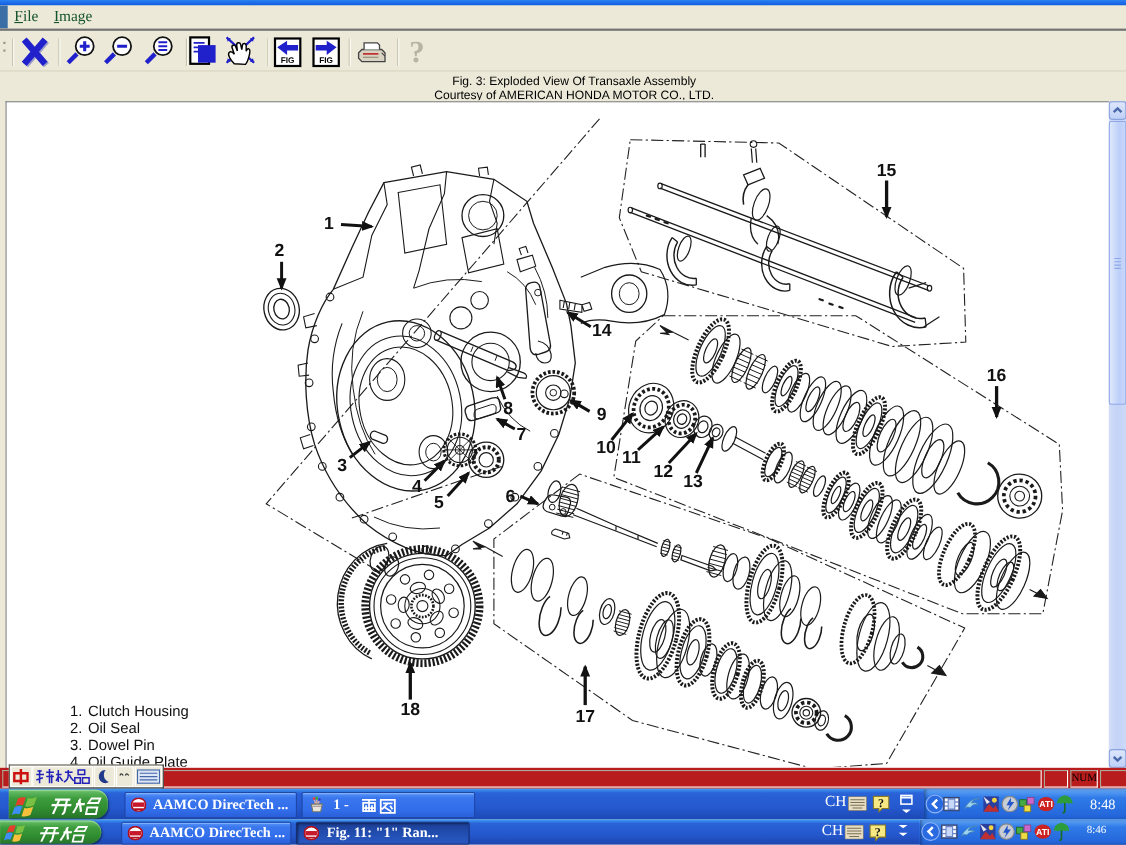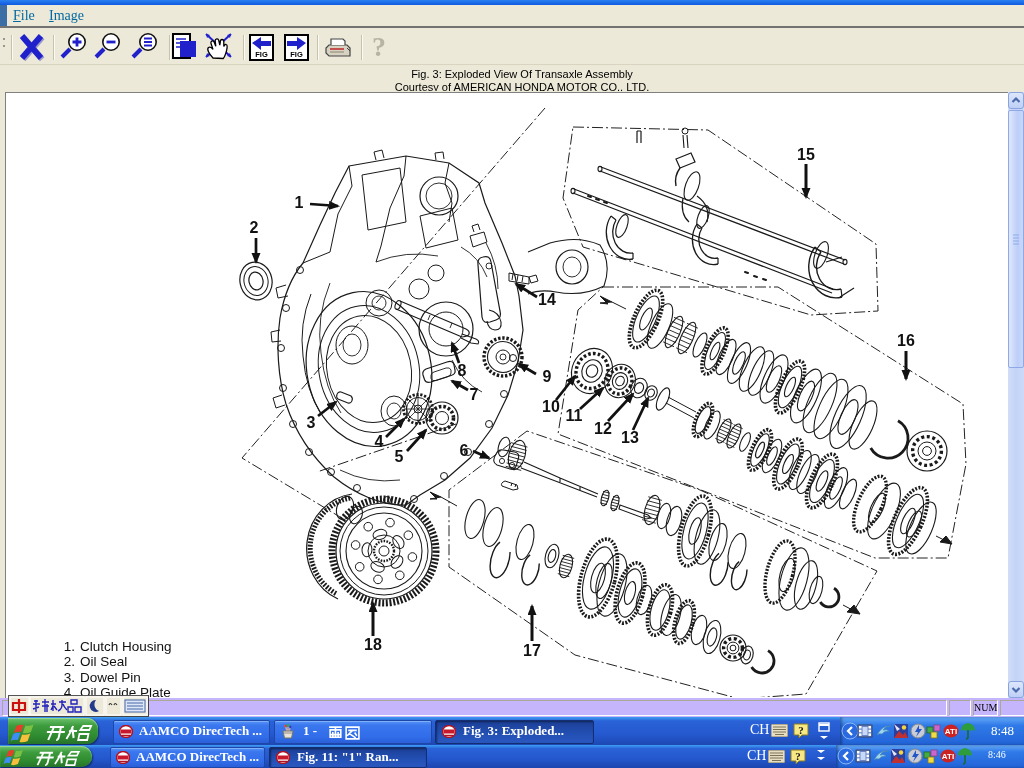--- a/index.html
+++ b/index.html
@@ -1,30 +1,30 @@
 <!DOCTYPE html>
 <html><head>
 <meta charset="utf-8">
 <style>
 html,body{margin:0;padding:0;}
 body{width:1024px;height:768px;overflow:hidden;position:relative;font-family:"Liberation Sans",sans-serif;background:#ece9d8;}
 .abs{position:absolute;}
 #titlebar{left:0;top:0;width:1024px;height:5px;background:linear-gradient(#2a80f0,#0f5ae0);}
 #menubar{left:0;top:5px;width:1024px;height:21px;background:#ece9d8;}
 #menuicon{left:0;top:5px;width:7px;height:21px;background:#3a6ea5;}
-.menuitem{top:8px;font-family:"Liberation Serif",serif;font-size:14px;color:#0369a1;}
+.menuitem{top:8px;font-family:"Liberation Serif",serif;font-size:14px;color:#14532d;}
 #toolbar{left:0;top:26px;width:1024px;height:38px;background:#ece9d8;border-top:2px solid #737373;}
 #header{left:0;top:64px;width:1024px;height:28px;background:#ece9d8;border-top:1px solid #d8d4c0;}
 .htext{left:10px;width:1024px;text-align:center;font-size:11px;color:#000;}
 #content{left:0;top:91px;width:1024px;height:607px;background:#ece9d8;}
 #whitearea{left:5px;top:1px;width:1019px;height:606px;background:#fff;border-left:1px solid #808080;border-top:1px solid #808080;}
 #vscroll{left:1008px;top:1px;width:16px;height:606px;background:linear-gradient(90deg,#d2ddf8,#c3d3f7 50%,#cdd9f8);}
 .sbtn{left:0;width:16px;height:17px;background:linear-gradient(#dde7fc,#bed0f7);border:1px solid #8aa3dd;border-radius:3px;box-sizing:border-box;color:#3b5d9b;font-size:9px;text-align:center;line-height:15px;font-weight:bold;}
 #sthumb{left:0;top:18px;width:16px;height:258px;background:linear-gradient(90deg,#dfe8fd,#bdcff8 60%,#c8d6fa);border:1px solid #90a9e6;border-radius:2px;box-sizing:border-box;}
-#statusbar{left:0;top:698px;width:1024px;height:19px;background:#c4b5fd;}
+#statusbar{left:0;top:698px;width:1024px;height:19px;background:#b91c1c;}
 .spanel{top:2px;height:14px;border:1px solid;border-color:#aca899 #fff #fff #aca899;}
 #langbar{left:8px;top:695px;width:141px;height:22px;background:#ece9d8;border:1px solid #555;border-right:2px solid #444;border-bottom:2px solid #444;box-sizing:border-box;}
 #taskbar1{left:0;top:717px;width:1024px;height:28px;background:linear-gradient(#3f9ef4,#2a62d8 14%,#2559cf 60%,#1d48b4);}
 #taskbar2{left:0;top:745px;width:1024px;height:23px;background:linear-gradient(#3f9ef4,#2a62d8 16%,#2457cd 60%,#1c45ae);}
 .startbtn{background:linear-gradient(#6cc26c,#3d9c3d 30%,#2f8b2f 70%,#27742a);border-radius:0 11px 11px 0;box-shadow:inset 0 1px 1px #9ad89a, 1px 1px 2px rgba(0,0,0,.5);}
 .taskbtn{font-family:"Liberation Serif",serif;color:#fff;font-size:13px;white-space:nowrap;overflow:hidden;font-weight:bold;}
 .tb-normal{background:linear-gradient(#5894f8,#3a77ee 20%,#326dea 70%,#2a5fd8);border:1px solid #1f47a8;border-radius:2px;box-shadow:inset 0 1px 0 #7cb0fa;}
 .tb-pressed{background:linear-gradient(#1c3f96,#2350b4 60%,#2a58c0);border:1px solid #142e74;border-radius:2px;box-shadow:inset 1px 1px 2px rgba(0,0,0,.45);}
 .trayzone{background:linear-gradient(#66aaf8,#2f7ae8 30%,#2263d8);box-shadow:inset 2px 0 3px rgba(0,0,30,.35);}
 .white{color:#fff;}
@@ -630,28 +630,20 @@
         <path d="M3 9 h8" stroke="#988" stroke-width="1"></path>
       </svg>
     <div class="abs" style="left:28px;top:2px;">1 -</div>
       <svg class="abs" style="left:53px;top:4px;" width="32" height="15" viewBox="0 0 30 14">
         <g stroke="#fff" stroke-width="1.5" fill="none">
           <path d="M1 2 h12 M7 2 v10 M2 4.5 h10 v7 h-10 z M4.5 6.5 v5 M9.5 6.5 v5 M2 9 h10"></path>
           <path d="M17 2 h12 v11 h-12 z M19 5 l8 0 M23 5 l-5 5 M20 8 l6 4 M25 7 l2 3"></path>
         </g>
       </svg>
   </div>
-  <div class="abs taskbtn tb-pressed" style="left:435px;top:3px;width:157px;height:22px;">
-    <svg class="abs" style="left:6px;top:4px;" width="14" height="13" viewBox="0 0 14 13">
-        <ellipse cx="7" cy="6.5" rx="6.5" ry="6" fill="#fff" stroke="#b01020" stroke-width="1.5"></ellipse>
-        <rect x="1.5" y="4.5" width="11" height="4" fill="#c8182c"></rect>
-        <path d="M3 10.5 h8" stroke="#b01020" stroke-width="1.5"></path>
-      </svg>
-    <div class="abs" style="left:27px;top:2px;">Fig. 3: Exploded...</div>
-  </div>
   <div class="abs white serif" style="left:750px;top:5px;font-size:14px;">CH</div>
   <svg class="abs" style="left:771px;top:7px;" width="17" height="13" viewBox="0 0 17 13">
       <rect x="0" y="0" width="17" height="13" rx="1" fill="#e6ddc2" stroke="#7a7258" stroke-width="1"></rect>
       <path d="M2 3 h13 M2 5.5 h13 M2 8 h13 M4 10.5 h9" stroke="#7a7258" stroke-width="1"></path>
     </svg>
   <svg class="abs" style="left:793px;top:6px;" width="16" height="16" viewBox="0 0 16 16">
       <path d="M1 1 h14 v11 h-6 l-3 3 v-3 h-5 z" fill="#f7e884" stroke="#8a7a20" stroke-width="1"></path>
       <text x="8" y="11" font-size="11" font-weight="bold" text-anchor="middle" fill="#111" font-family="Liberation Serif">?</text>
     </svg>
   <svg class="abs" style="left:817px;top:5px;" width="14" height="18" viewBox="0 0 14 18">

